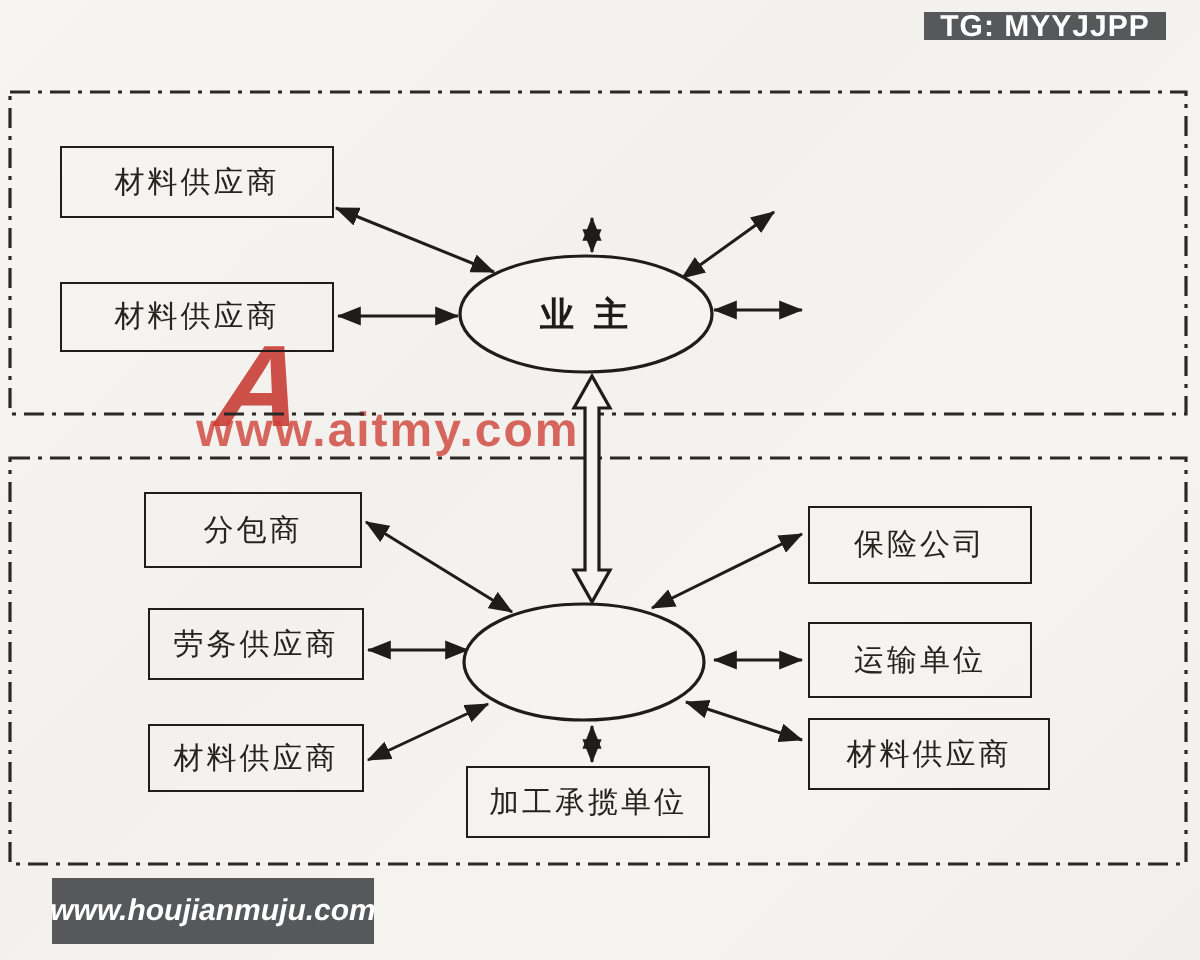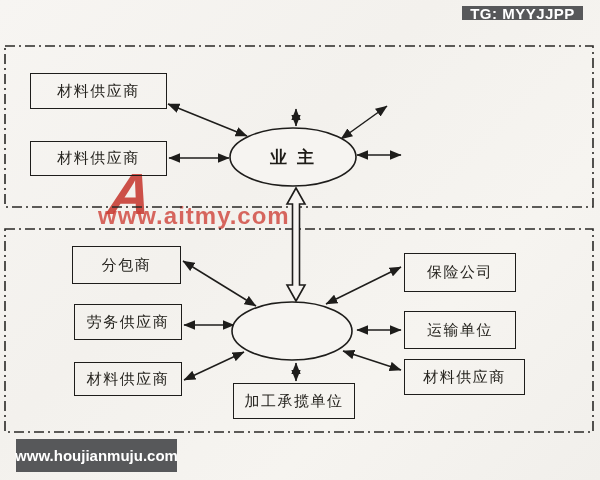--- a/index.html
+++ b/index.html
@@ -27,21 +27,21 @@
     font-size: 17px; font-weight: bold; color: #1e1c18; letter-spacing: 2px;
   }
   .badge {
     position: absolute; z-index: 6;
     background: #57585a; color: #ffffff;
     display: flex; align-items: center; justify-content: center;
     font-family: "Liberation Sans", "DejaVu Sans", sans-serif;
     font-weight: bold;
   }
   #tg-badge { left: 462px; top: 6px; width: 121px; height: 14px; font-size: 15px; letter-spacing: 0.5px; }
-  #site-badge { left: 16px; top: 439px; width: 161px; height: 33px; font-size: 15px; }
+  #site-badge { left: 26px; top: 439px; width: 161px; height: 33px; font-size: 15px; font-style: italic; }
   #watermark { position: absolute; z-index: 1; left: 0; top: 0; width: 600px; height: 480px; pointer-events: none; }
   #wm-logo {
     position: absolute; left: 109px; top: 160px;
     font-family: "Liberation Sans", sans-serif;
     font-size: 58px; font-weight: 900; font-style: italic;
     color: rgba(196, 52, 42, 0.85); transform: skewX(-6deg);
   }
   #wm-brand {
     position: absolute; left: 160px; top: 167px;
     font-size: 40px; font-weight: bold; letter-spacing: 2px;

